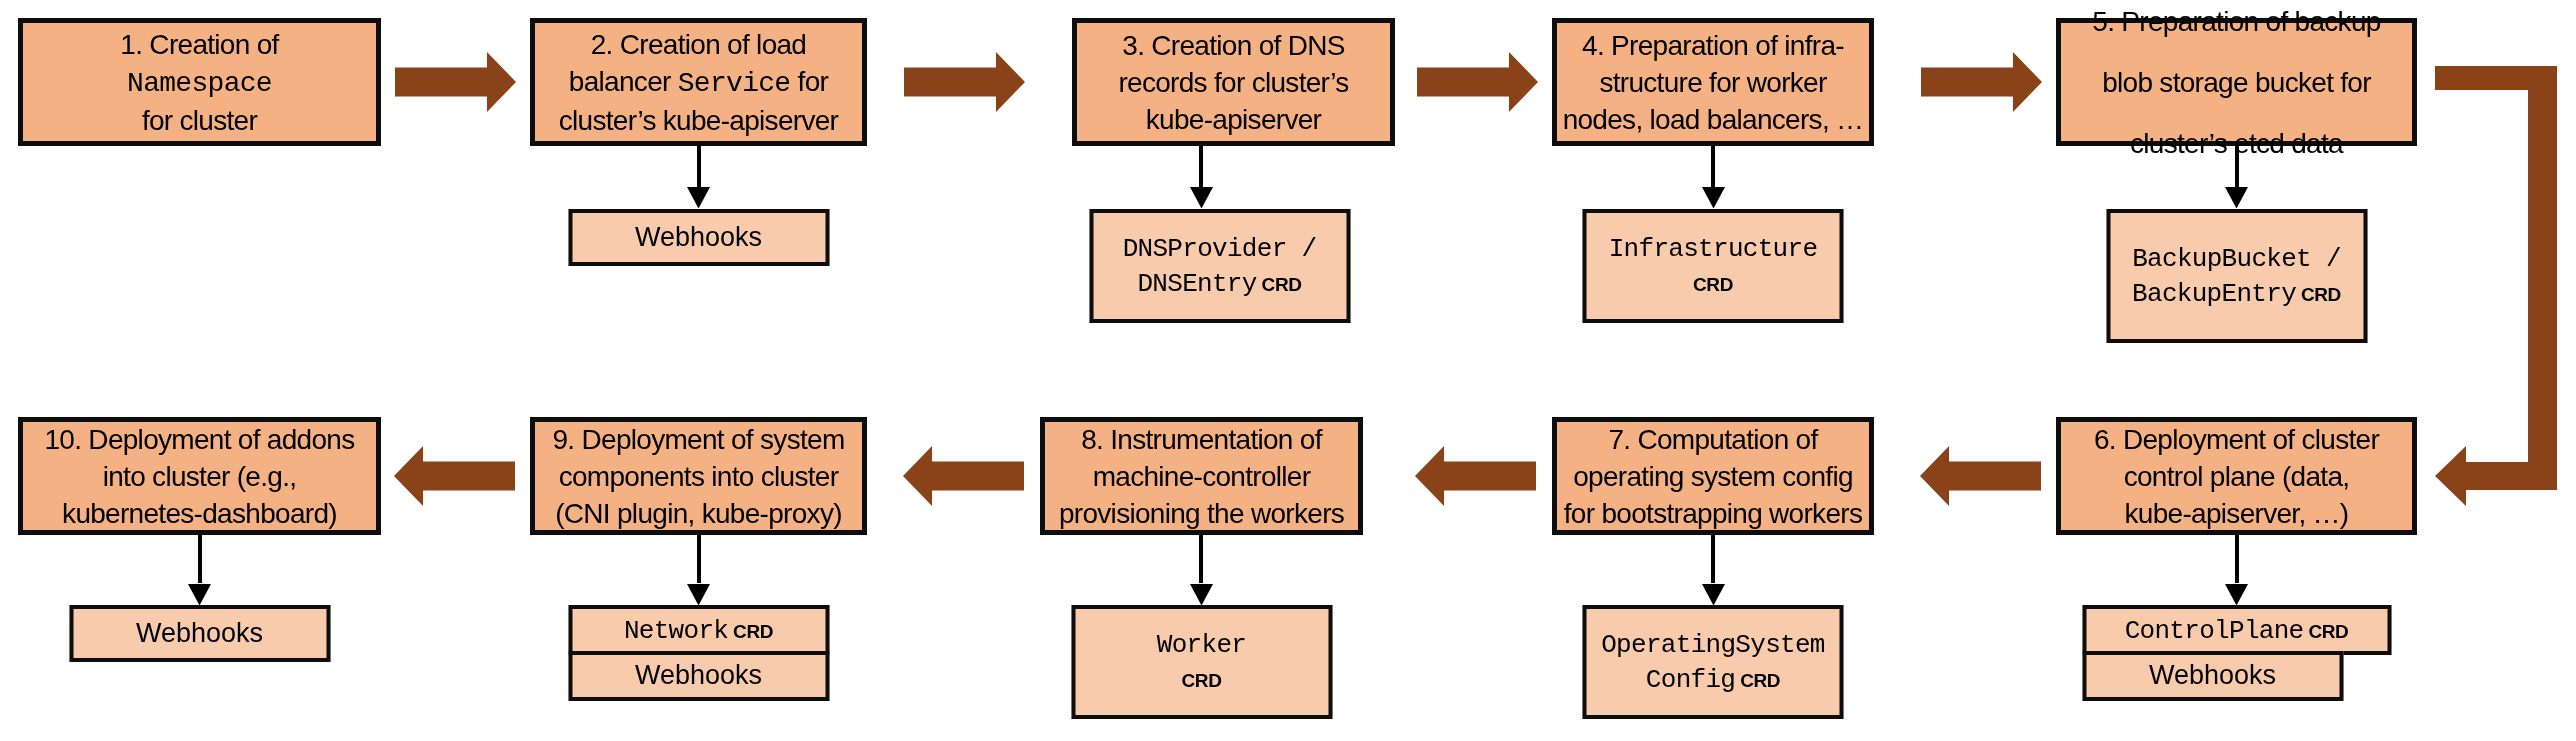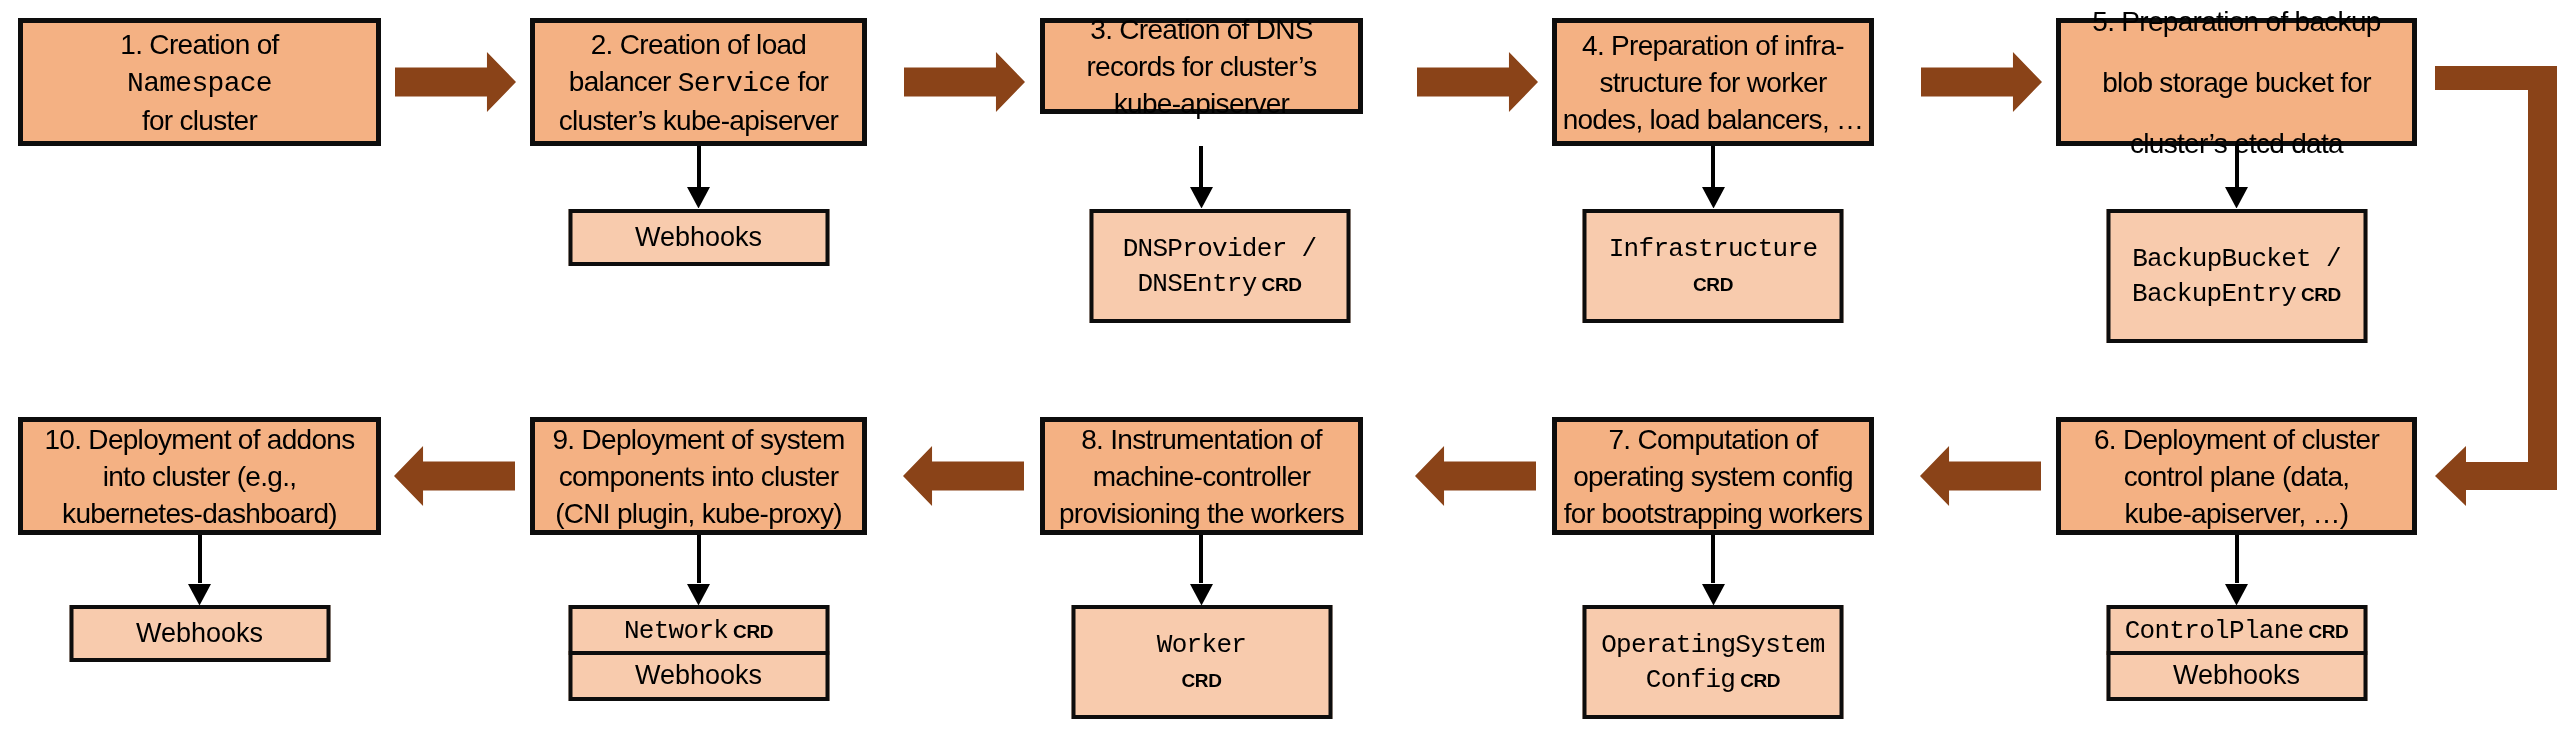--- a/index.html
+++ b/index.html
@@ -81,21 +81,21 @@
       </div>
       <div class="down-line" style="left: 167px; top: 128px; height: 41px;"></div>
       <div class="down-head" style="left: 157px; top: 169px;"></div>
       <div class="subwrap" style="top: 191px;">
         <div class="sub-box" style="width: 261px; height: 57px;">
           <div class="line"><span>Webhooks</span></div>
         </div>
       </div>
     </div>
     <div class="node" style="left: 1040px; top: 18px; width: 323px;">
-      <div class="main-box" style="height: 96px;">
+      <div class="main-box" style="height: 128px; margin-left: 32px;">
         <div class="line"><span>3. Creation of DNS</span></div>
         <div class="line"><span>records for cluster’s</span></div>
         <div class="line"><span>kube-apiserver</span></div>
       </div>
       <div class="down-line" style="left: 159px; top: 128px; height: 41px;"></div>
       <div class="down-head" style="left: 150px; top: 169px;"></div>
       <div class="subwrap" style="top: 191px; padding-left: 36px;">
         <div class="sub-box" style="width: 261px; height: 114px;">
           <div class="line"><span class="mono">DNSProvider /</span></div>
           <div class="line"><span class="mono">DNSEntry</span><span class="crd"> CRD</span></div>
@@ -134,21 +134,21 @@
     </div>
     <div class="node" style="left: 2056px; top: 417px; width: 361px;">
       <div class="main-box" style="height: 118px;">
         <div class="line"><span>6. Deployment of cluster</span></div>
         <div class="line"><span>control plane (data,</span></div>
         <div class="line"><span>kube-apiserver, …)</span></div>
       </div>
       <div class="down-line" style="left: 179px; top: 118px; height: 48px;"></div>
       <div class="down-head" style="left: 169px; top: 167px;"></div>
       <div class="subwrap" style="top: 188px;">
-        <div class="sub-box" style="width: 261px; height: 50px;">
+        <div class="sub-box" style="width: 309px; height: 50px;">
           <div class="line"><span class="mono">ControlPlane</span><span class="crd"> CRD</span></div>
         </div>
         <div class="sub-box" style="width: 261px; height: 50px;">
           <div class="line"><span>Webhooks</span></div>
         </div>
       </div>
     </div>
     <div class="node" style="left: 1552px; top: 417px; width: 322px;">
       <div class="main-box" style="height: 118px;">
         <div class="line"><span>7. Computation of</span></div>

